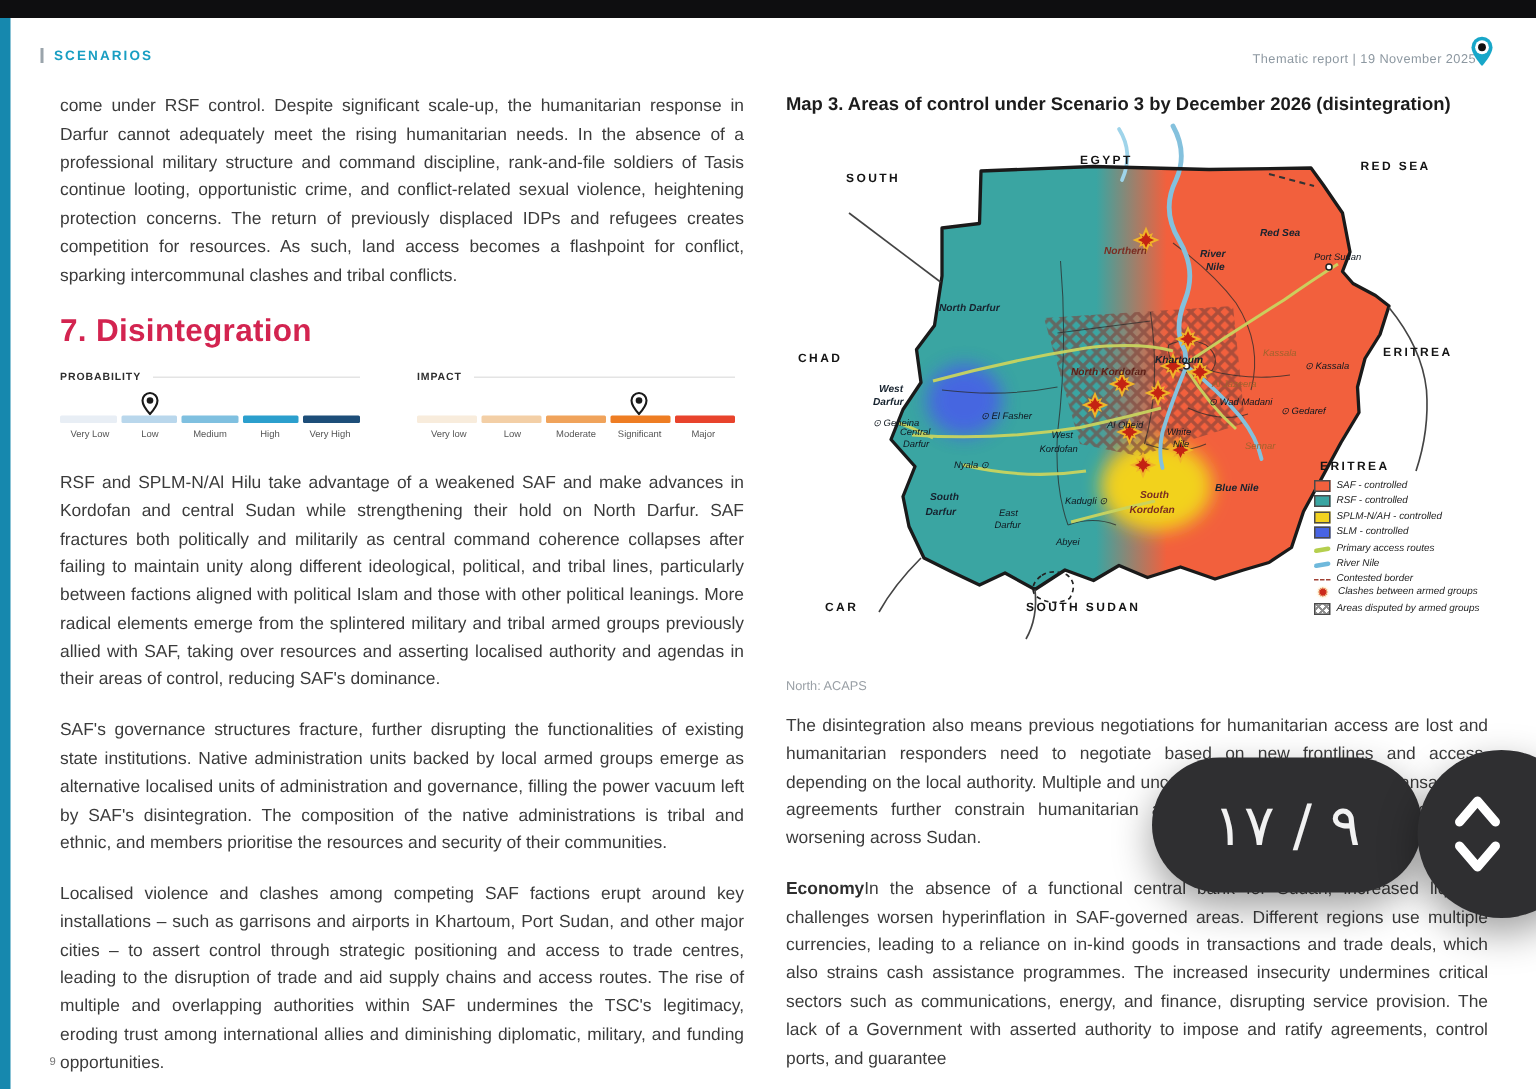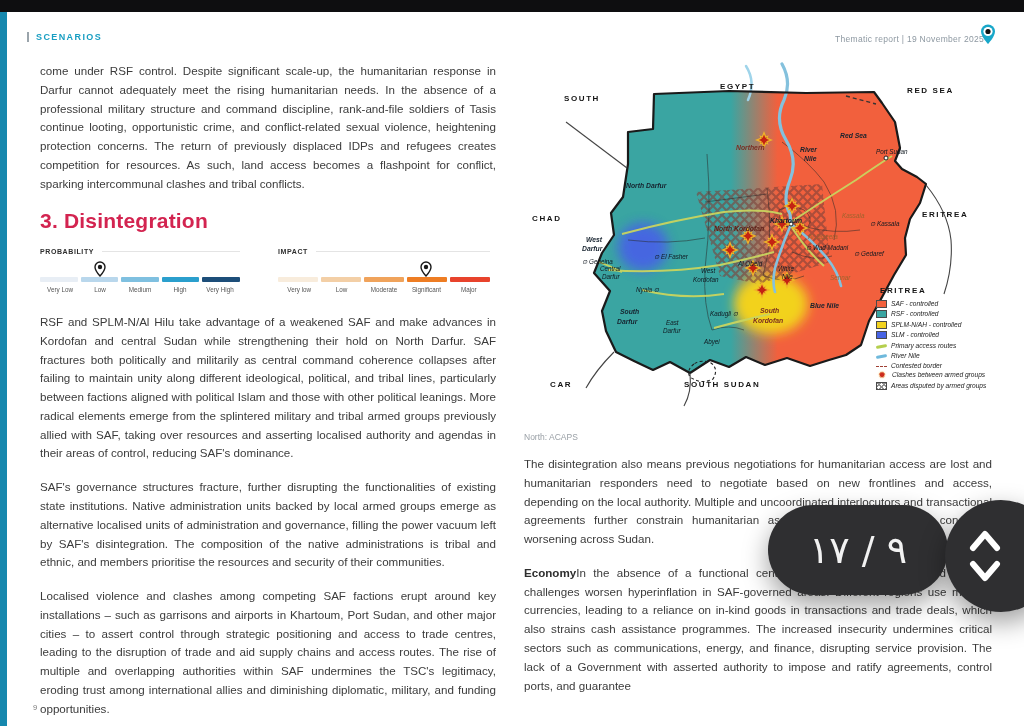--- a/index.html
+++ b/index.html
@@ -86,21 +86,21 @@
 </div>
 <div class="header-meta">Thematic report  |  19 November 2025</div>
 <svg class="logo-pin" viewBox="0 0 20 24">
   <path d="M10,22 C10,22 3,14.5 3,9.5 a7,7 0 1 1 14,0 C17,14.5 10,22 10,22 Z" fill="#18a7c9"></path>
   <circle cx="10" cy="9.5" r="4.6" fill="#ffffff"></circle>
   <circle cx="10" cy="9.5" r="2.6" fill="#101010"></circle>
 </svg>
 
 <div class="left-col">
   <p class="body-text">come under RSF control. Despite significant scale-up, the humanitarian response in Darfur cannot adequately meet the rising humanitarian needs. In the absence of a professional military structure and command discipline, rank-and-file soldiers of Tasis continue looting, opportunistic crime, and conflict-related sexual violence, heightening protection concerns. The return of previously displaced IDPs and refugees creates competition for resources. As such, land access becomes a flashpoint for conflict, sparking intercommunal clashes and tribal conflicts.</p>
-  <div class="section-heading">3. Disintegration</div>
+  <div class="section-heading">7. Disintegration</div>
 
   <div class="scales-row">
     <div class="scale prob">
       <div class="scale-head">
         <span class="scale-label">PROBABILITY</span>
         <span class="scale-rule"></span>
       </div>
       <div class="scale-marker-row">
         <svg class="scale-pin" viewBox="0 0 14 17" style="left: calc(30% - 7px);">
           <path d="M7,16 C7,16 2,10.5 2,7 a5,5 0 1 1 10,0 C12,10.5 7,16 7,16 Z" fill="#fff" stroke="#1a1a1a" stroke-width="1.4"></path>
@@ -149,20 +149,21 @@
         </div>
     </div>
   </div>
 
   <p class="body-text">RSF and SPLM-N/Al Hilu take advantage of a weakened SAF and make advances in Kordofan and central Sudan while strengthening their hold on North Darfur. SAF fractures both politically and militarily as central command coherence collapses after failing to maintain unity along different ideological, political, and tribal lines, particularly between factions aligned with political Islam and those with other political leanings. More radical elements emerge from the splintered military and tribal armed groups previously allied with SAF, taking over resources and asserting localised authority and agendas in their areas of control, reducing SAF's dominance.</p>
   <p class="body-text">SAF's governance structures fracture, further disrupting the functionalities of existing state institutions. Native administration units backed by local armed groups emerge as alternative localised units of administration and governance, filling the power vacuum left by SAF's disintegration. The composition of the native administrations is tribal and ethnic, and members prioritise the resources and security of their communities.</p>
   <p class="body-text">Localised violence and clashes among competing SAF factions erupt around key installations – such as garrisons and airports in Khartoum, Port Sudan, and other major cities – to assert control through strategic positioning and access to trade centres, leading to the disruption of trade and aid supply chains and access routes. The rise of multiple and overlapping authorities within SAF undermines the TSC's legitimacy, eroding trust among international allies and diminishing diplomatic, military, and funding opportunities.</p>
 </div>
 
 <div class="right-col">
+  <div class="map-title">Map 3. Areas of control under Scenario 3 by December 2026 (disintegration)</div>
 
   <div class="map-box">
     <svg id="map-svg" width="470" height="358" viewBox="0 0 470 358">
       <defs>
         <clipPath id="sudan-clip">
           <path d="M130,32 L205,29 L282,31 L350,30 L358,41 L371,60 L376,86 L371,99 L378,107 L393,115 L402,122 L396,141 L386,157 L381,176 L382,193 L370,213 L357,237 L345,259 L337,283 L322,293 L305,298 L286,304 L263,296 L241,303 L222,295 L205,305 L186,298 L166,311 L146,300 L129,308 L110,299 L92,290 L82,269 L78,249 L86,229 L70,211 L78,191 L90,173 L87,151 L99,135 L104,102 L104,70 L129,67 Z"></path>
         </clipPath>
         <linearGradient id="ctrl-grad" x1="0" y1="0" x2="1" y2="0">
           <stop id="g-rsf1" offset="0" stop-color="#3aa5a2"></stop>
           <stop id="g-rsf2" offset="0.44" stop-color="#3aa5a2"></stop>

